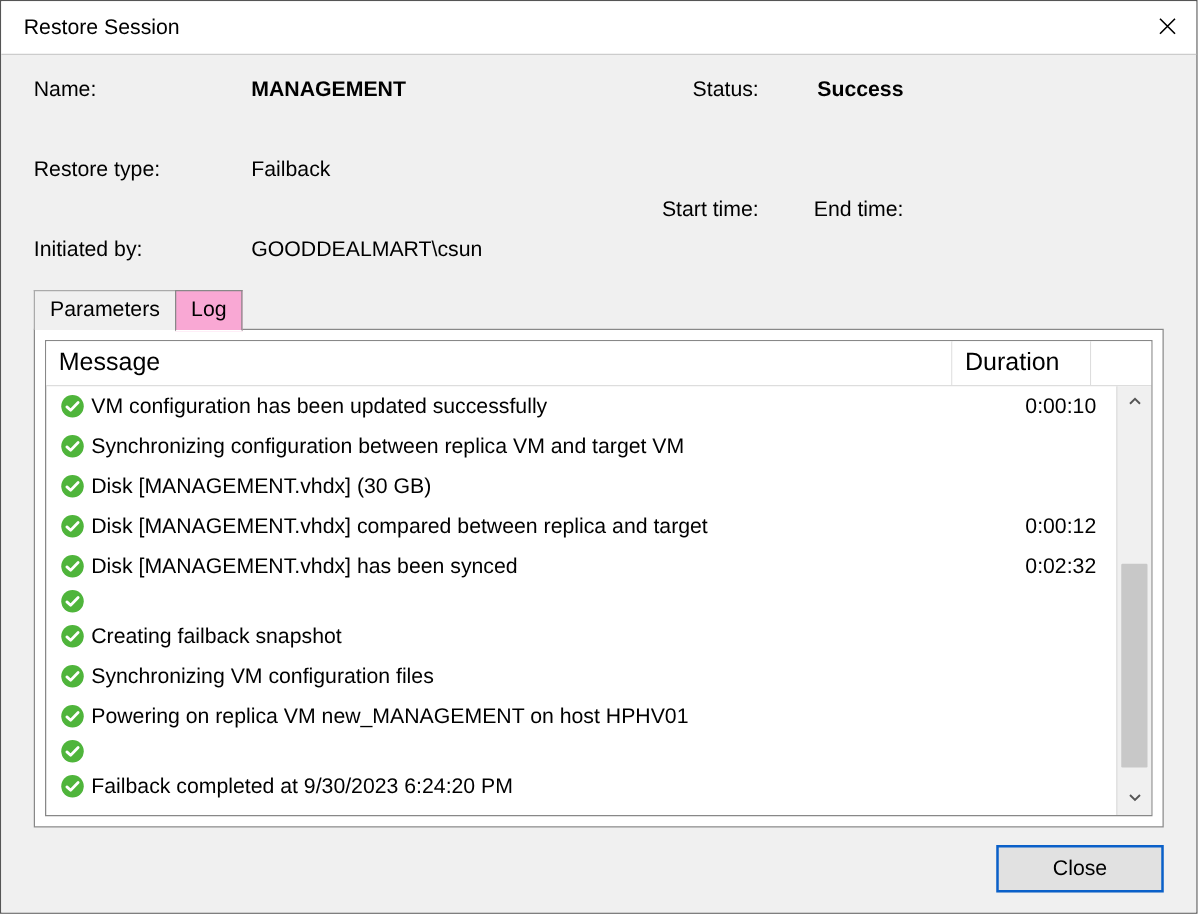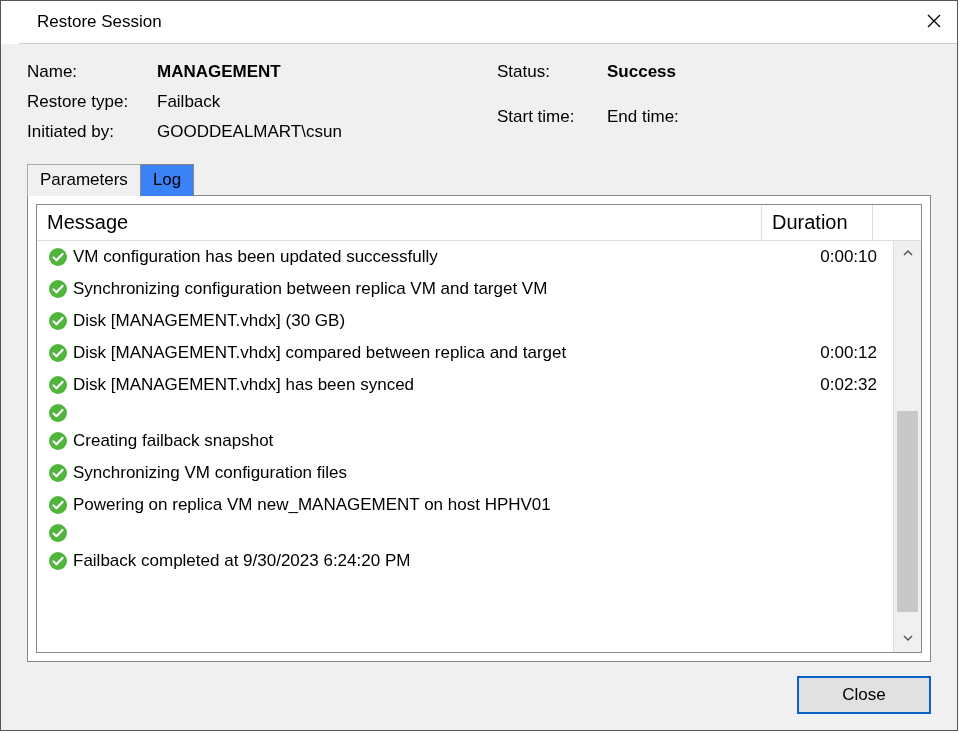--- a/index.html
+++ b/index.html
@@ -21,21 +21,20 @@
     box-sizing: border-box;
     display: flex;
     flex-direction: column;
   }
   .titlebar {
     height: 42px;
     display: flex;
     align-items: center;
     background: #fff;
     border-bottom: 1px solid #ccc;
-    margin-left: 18px;
   }
   .titlebar .title {
     padding-left: 18px;
     font-size: 17px;
   }
   .titlebar .spacer { flex: 1; }
   .titlebar .close-btn {
     width: 46px;
     height: 42px;
     display: flex;
@@ -52,27 +51,29 @@
     flex-direction: column;
   }
   .info-grid {
     display: flex;
     flex-direction: row;
     margin-bottom: 22px;
   }
   .info-col {
     display: grid;
     row-gap: 10px;
+    gap: 44px;
   }
   .info-col.left {
     grid-template-columns: 130px auto;
     flex: 0 0 470px;
   }
   .info-col.right {
     grid-template-columns: 110px auto;
+    text-align: right;
   }
   .info-label {
     font-size: 17px;
   }
   .info-value {
     font-size: 17px;
   }
   .bold { font-weight: 700; }
 
   .tabs {
@@ -86,21 +87,21 @@
     padding: 5px 12px 6px 12px;
     border: 1px solid #aaa;
     border-bottom: none;
     background: #f0f0f0;
     font-size: 17px;
     position: relative;
     margin-right: -1px;
     cursor: pointer;
   }
   .tab.active {
-    background: #3b82f6;
+    background: #f9a8d4;
     border-color: #888;
     border-bottom: 1px solid #fff;
     margin-bottom: -1px;
   }
 
   .tab-pane {
     border: 1px solid #888;
     background: #fff;
     flex: 1;
     display: flex;

